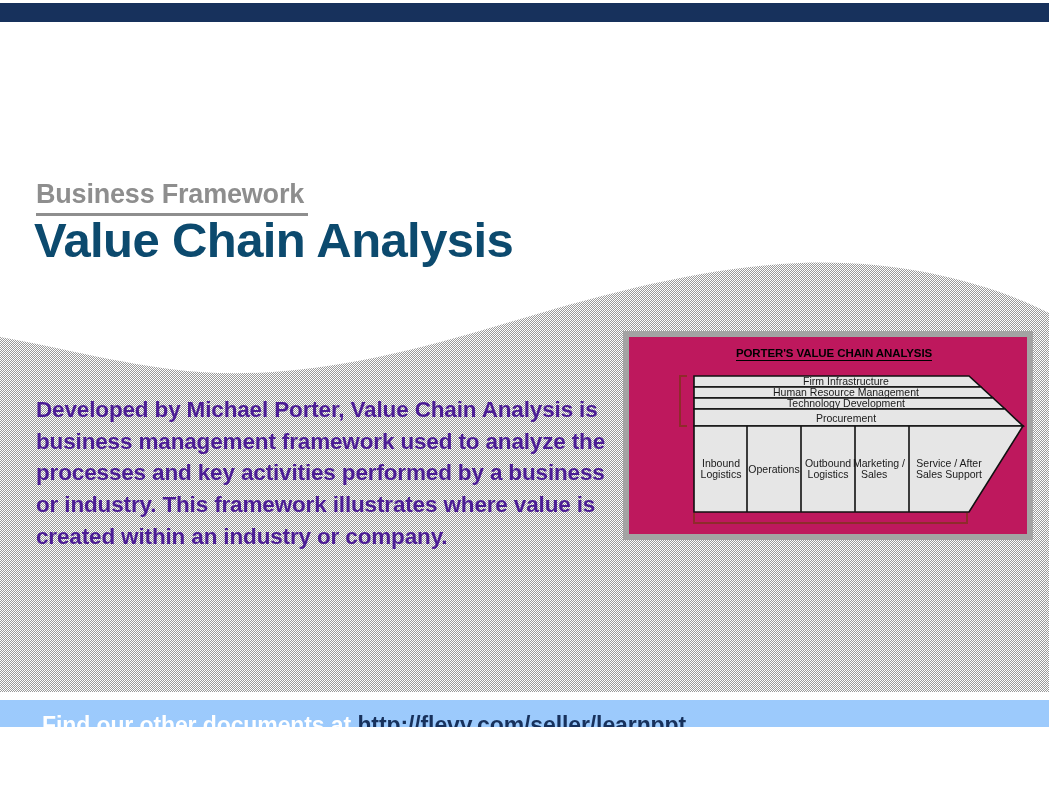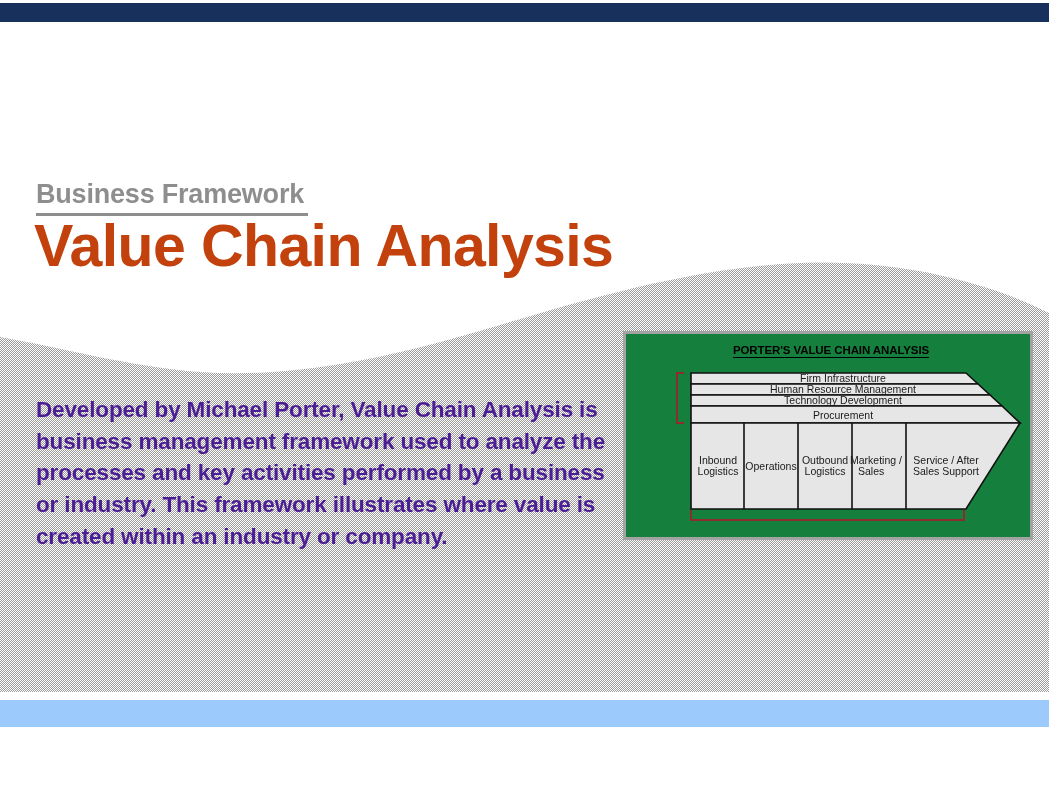--- a/index.html
+++ b/index.html
@@ -91,23 +91,23 @@
     letter-spacing: -0.2px;
     border-bottom: 3px solid #8e8e8e;
     padding-bottom: 3px;
     padding-right: 4px;
     white-space: nowrap;
   }
   .title {
     position: absolute;
     left: 34px;
     top: 212px;
-    font-size: 59px;
-    font-weight: bold;
-    color: #c2410c;
+    font-size: 49px;
+    font-weight: bold;
+    color: #0c4a6e;
     letter-spacing: -0.6px;
     white-space: nowrap;
   }
 
   
   .body-copy {
     position: absolute;
     left: 36px;
     top: 394px;
     width: 575px;
@@ -118,22 +118,22 @@
     letter-spacing: -0.15px;
   }
 
   
   .diagram {
     position: absolute;
     left: 623px;
     top: 331px;
     width: 410px;
     height: 209px;
-    background: #15803d;
-    border: 3px solid #a3a3a3;
+    background: #be185d;
+    border: 6px solid #a3a3a3;
     box-sizing: border-box;
   }
   .diagram-title {
     position: absolute;
     left: 0;
     top: 10px;
     width: 410px;
     text-align: center;
     font-size: 11.5px;
     font-weight: bold;
@@ -259,16 +259,19 @@
       </g>
 
       <g stroke="#8f2b2b" stroke-width="2" fill="none">
         <path d="M65,176 L65,186 L338,186 L338,176"></path>
       </g>
     </svg>
 
   </div>
 
   <div class="footer-bar"></div>
+  <div class="footer-text">
+    <span>Find our other documents at </span><a class="footer-url" href="#">http://flevy.com/seller/learnppt</a>
+  </div>
 
   <div class="bottom-band"></div>
 
 </div>
 
 </body></html>

